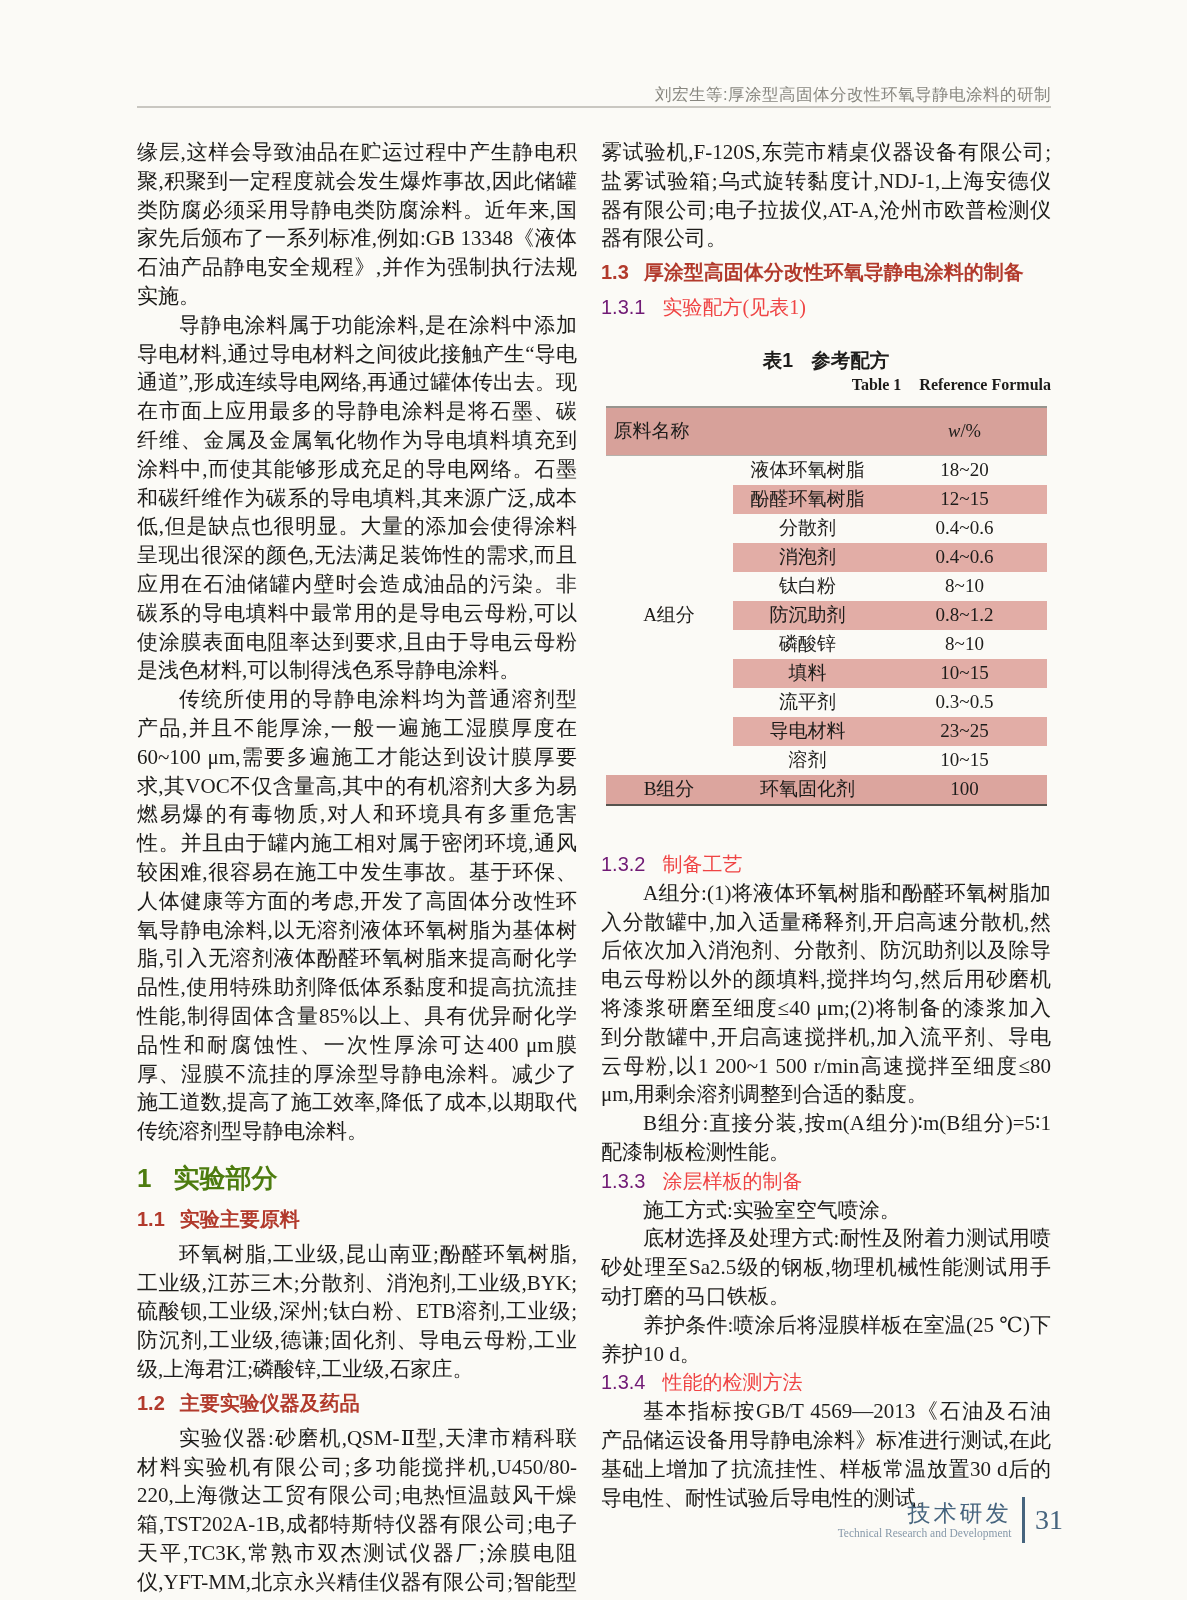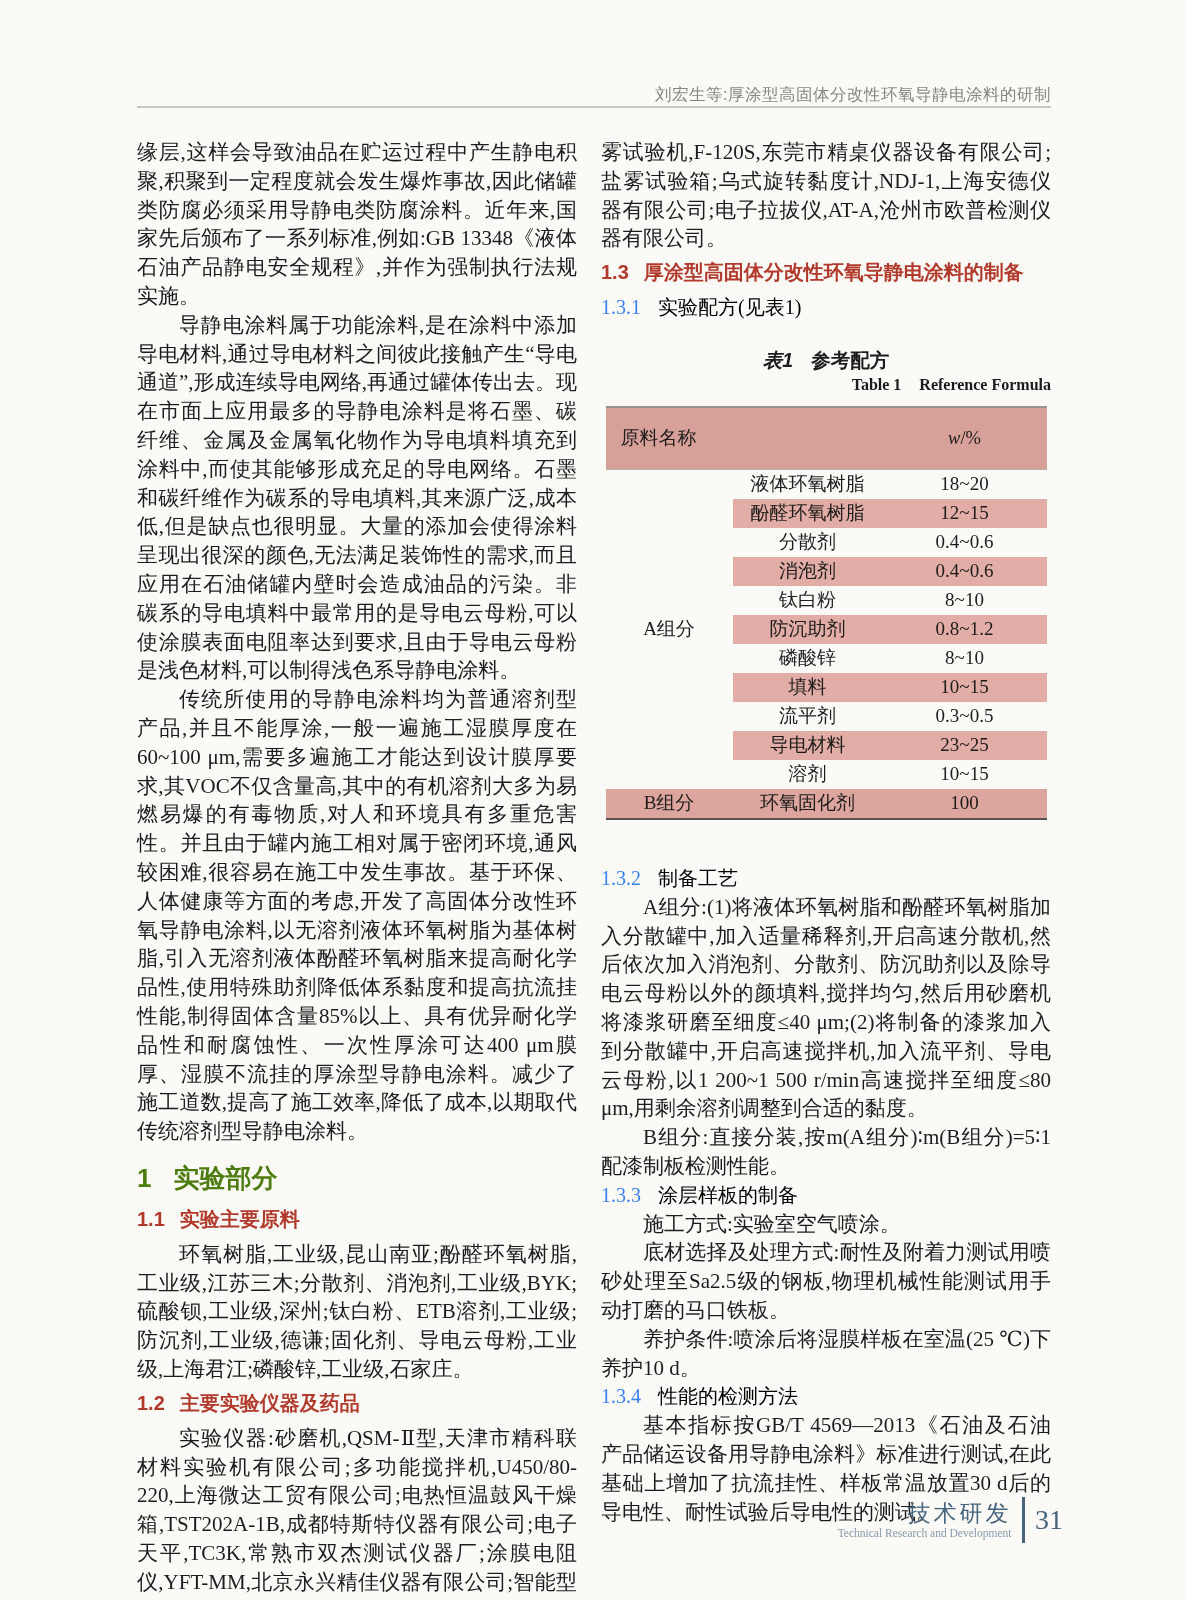--- a/index.html
+++ b/index.html
@@ -39,46 +39,46 @@
 
   .heading-l2 {
     margin:5px 0 7px 0;
     font-family:"Liberation Sans","DejaVu Sans",sans-serif;
     font-weight:bold; color:#b23a2c; font-size:20px; line-height:28px;
   }
   .heading-l2 .num { margin-right:15px; }
 
   .heading-l3 { margin:0; font-size:20px; line-height:28.8px; font-weight:normal; }
   .heading-l3 .num {
-    font-family:Liberation Serif, serif;
-    color:#3b82f6; margin-right:17px;
-  }
-  .heading-l3 .txt { color:#000000; }
+    font-family:Liberation Sans, sans-serif;
+    color:#701a75; margin-right:17px;
+  }
+  .heading-l3 .txt { color:#ef4444; }
 
   .table-block { margin-top:26px; }
   .tbl-caption-zh {
     text-align:center; font-family:"Liberation Sans","DejaVu Sans",sans-serif;
     font-weight:bold; font-size:19.5px; line-height:25px; margin:0;
   }
-  .tbl-caption-zh .cap-label { margin-right:18px;font-style:italic; }
+  .tbl-caption-zh .cap-label { margin-right:18px; }
   .tbl-caption-en {
     text-align:right; font-weight:bold; font-size:16px; line-height:24px; margin:0 0 9px 0;
   }
   .tbl-caption-en .cap-label { margin-right:18px; }
 
   table.formula {
     width:441px; margin:0 auto; border-collapse:collapse;
     font-size:19px; table-layout:fixed;
   }
   table.formula thead tr {
     background:#d7a19a;
     border-top:2px solid #97948e;
     border-bottom:1px solid #b5b2ac;
   }
-  table.formula th { font-weight:normal; height:31px; padding:15px; }
+  table.formula th { font-weight:normal; height:31px; padding:8px; }
   th.th-material { text-align:left; padding-left:26px; }
   th.th-value { text-align:center; font-size:18.5px; }
   th.th-value i { font-family:"Liberation Serif",serif; }
 
   table.formula td { height:29px; padding:0; }
   td.group-cell { text-align:center; }
   td.name-cell  { text-align:center; padding-left:23px; }
   td.value-cell { text-align:center; }
   tr.stripe td.name-cell, tr.stripe td.value-cell { background:#e2ada6; }
   tr.b-row td { background:#dca59e; border-bottom:2px solid #56534e; }

